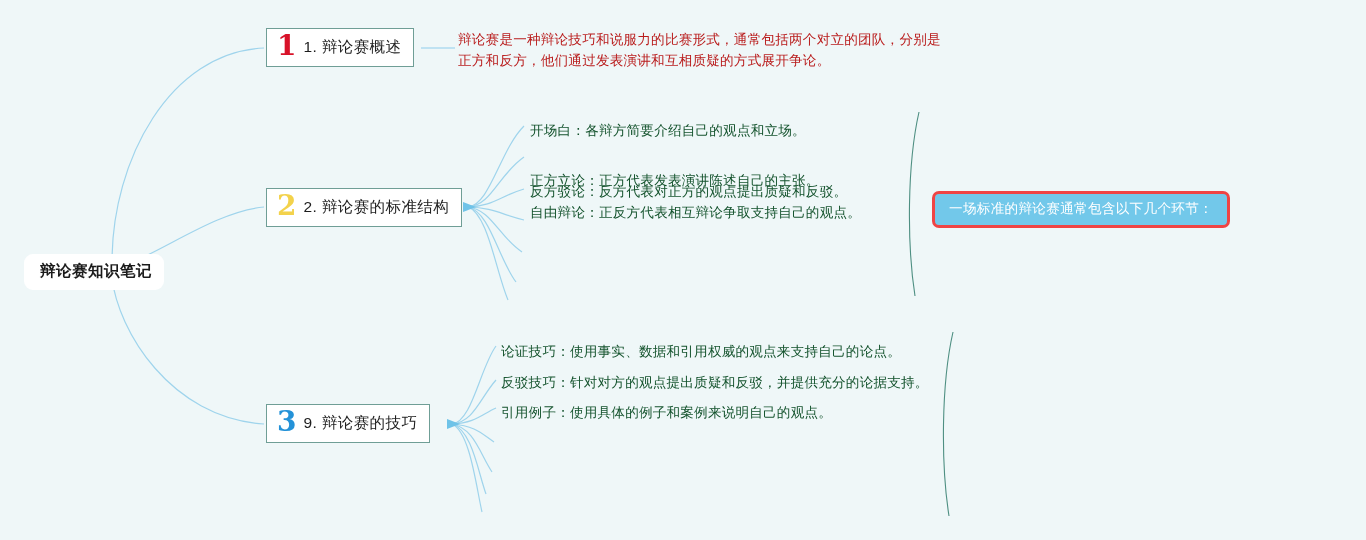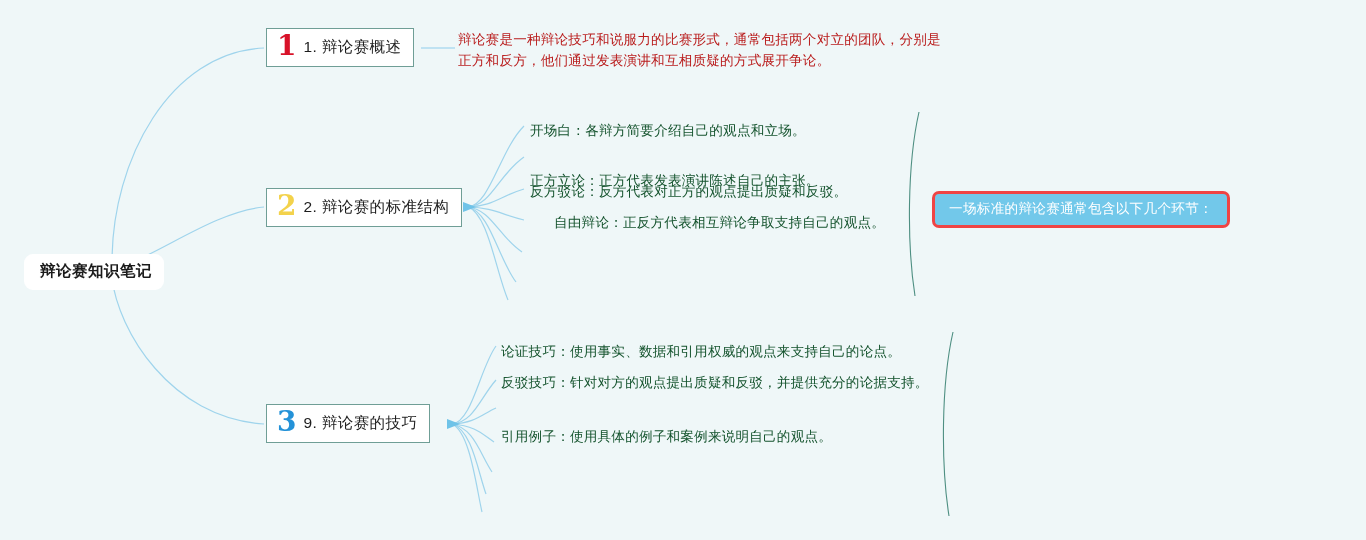--- a/index.html
+++ b/index.html
@@ -151,27 +151,27 @@
   </div>
 
   <div class="branch-node" id="node2">
     <span class="branch-num n2">2</span>
     <span class="branch-label">2. 辩论赛的标准结构</span>
   </div>
 
   <div class="leaf" style="left:530px;top:122px;">开场白：各辩方简要介绍自己的观点和立场。</div>
   <div class="leaf" style="left:530px;top:152px;margin-top:20px;">正方立论：正方代表发表演讲陈述自己的主张。</div>
   <div class="leaf" style="left:530px;top:183px;">反方驳论：反方代表对正方的观点提出质疑和反驳。</div>
-  <div class="leaf" style="left:530px;top:214px;margin-left:24px;">自由辩论：正反方代表相互辩论争取支持自己的观点。</div>
+  <div class="leaf" style="left:530px;top:204px;">自由辩论：正反方代表相互辩论争取支持自己的观点。</div>
 
   <div class="badge" id="badge2">一场标准的辩论赛通常包含以下几个环节：</div>
 
   <div class="branch-node" id="node3">
     <span class="branch-num n3">3</span>
     <span class="branch-label">9. 辩论赛的技巧</span>
   </div>
 
   <div class="leaf" style="left:501px;top:343px;">论证技巧：使用事实、数据和引用权威的观点来支持自己的论点。</div>
   <div class="leaf" style="left:501px;top:374px;">反驳技巧：针对对方的观点提出质疑和反驳，并提供充分的论据支持。</div>
-  <div class="leaf" style="left:501px;top:404px;margin-top:24px;">引用例子：使用具体的例子和案例来说明自己的观点。</div>
+  <div class="leaf" style="left:501px;top:404px;">引用例子：使用具体的例子和案例来说明自己的观点。</div>
 
 
 </div>
 
 </body></html>

